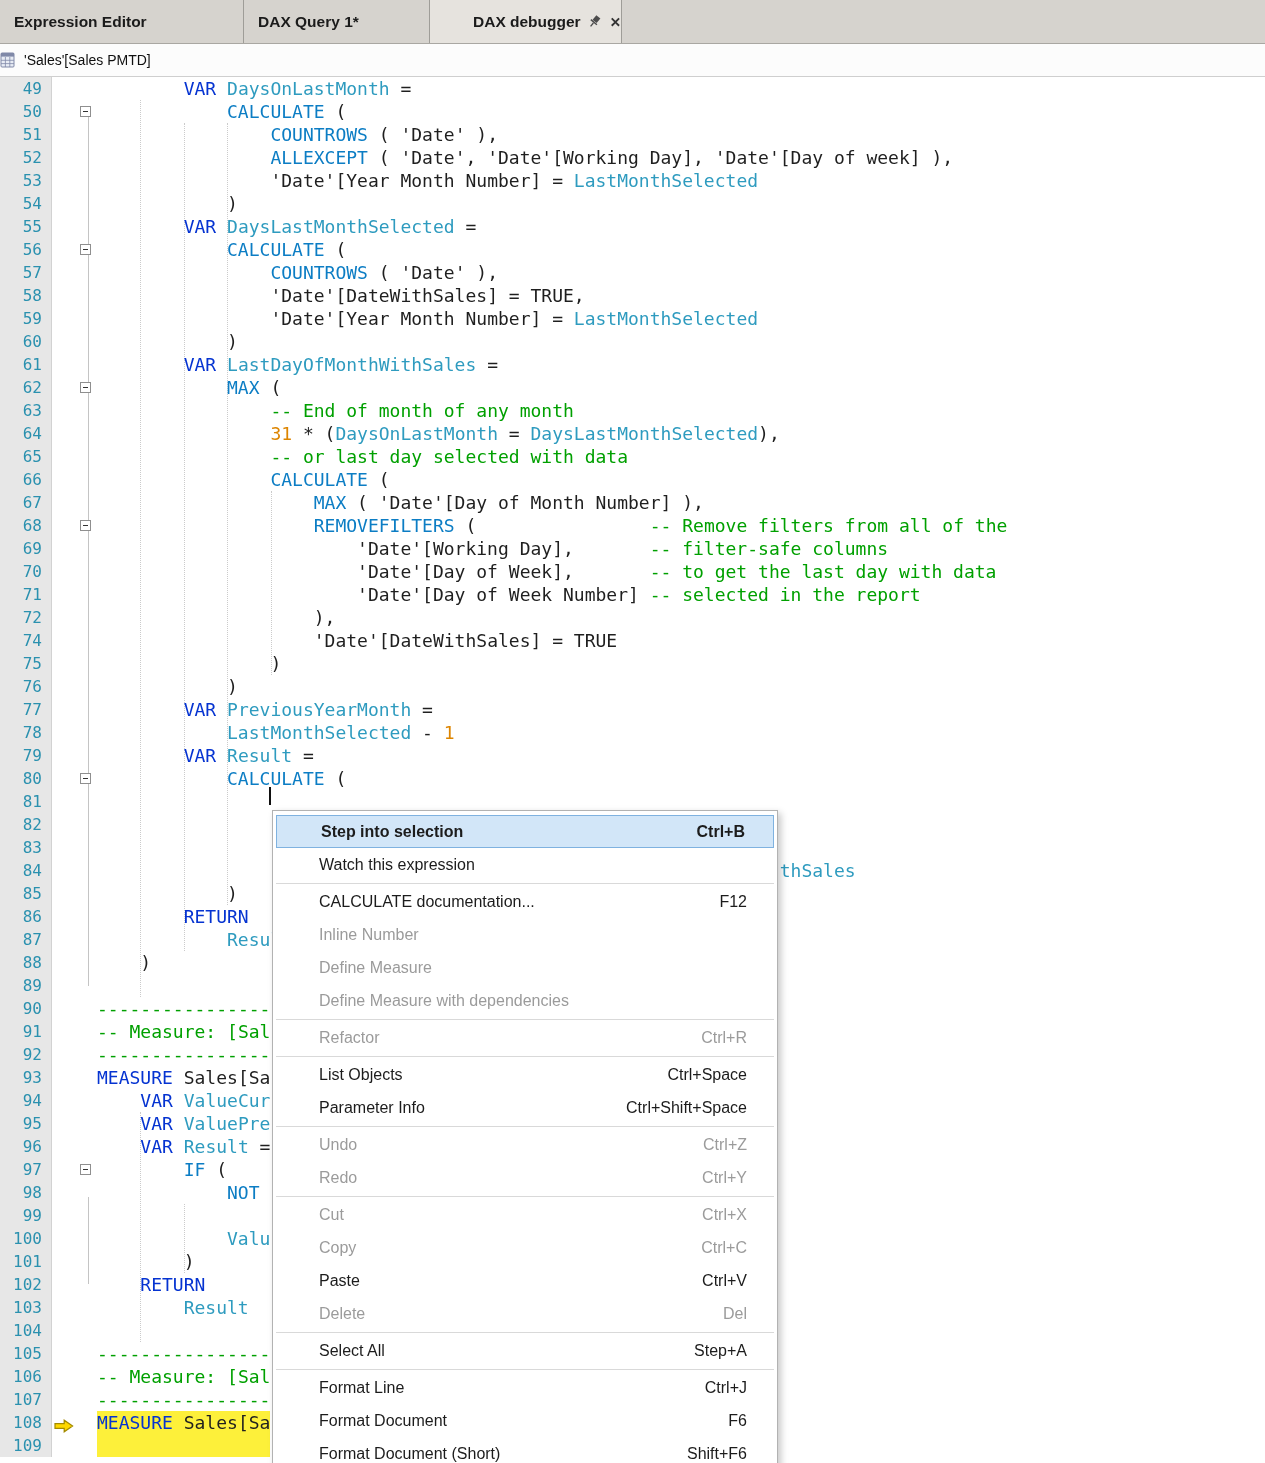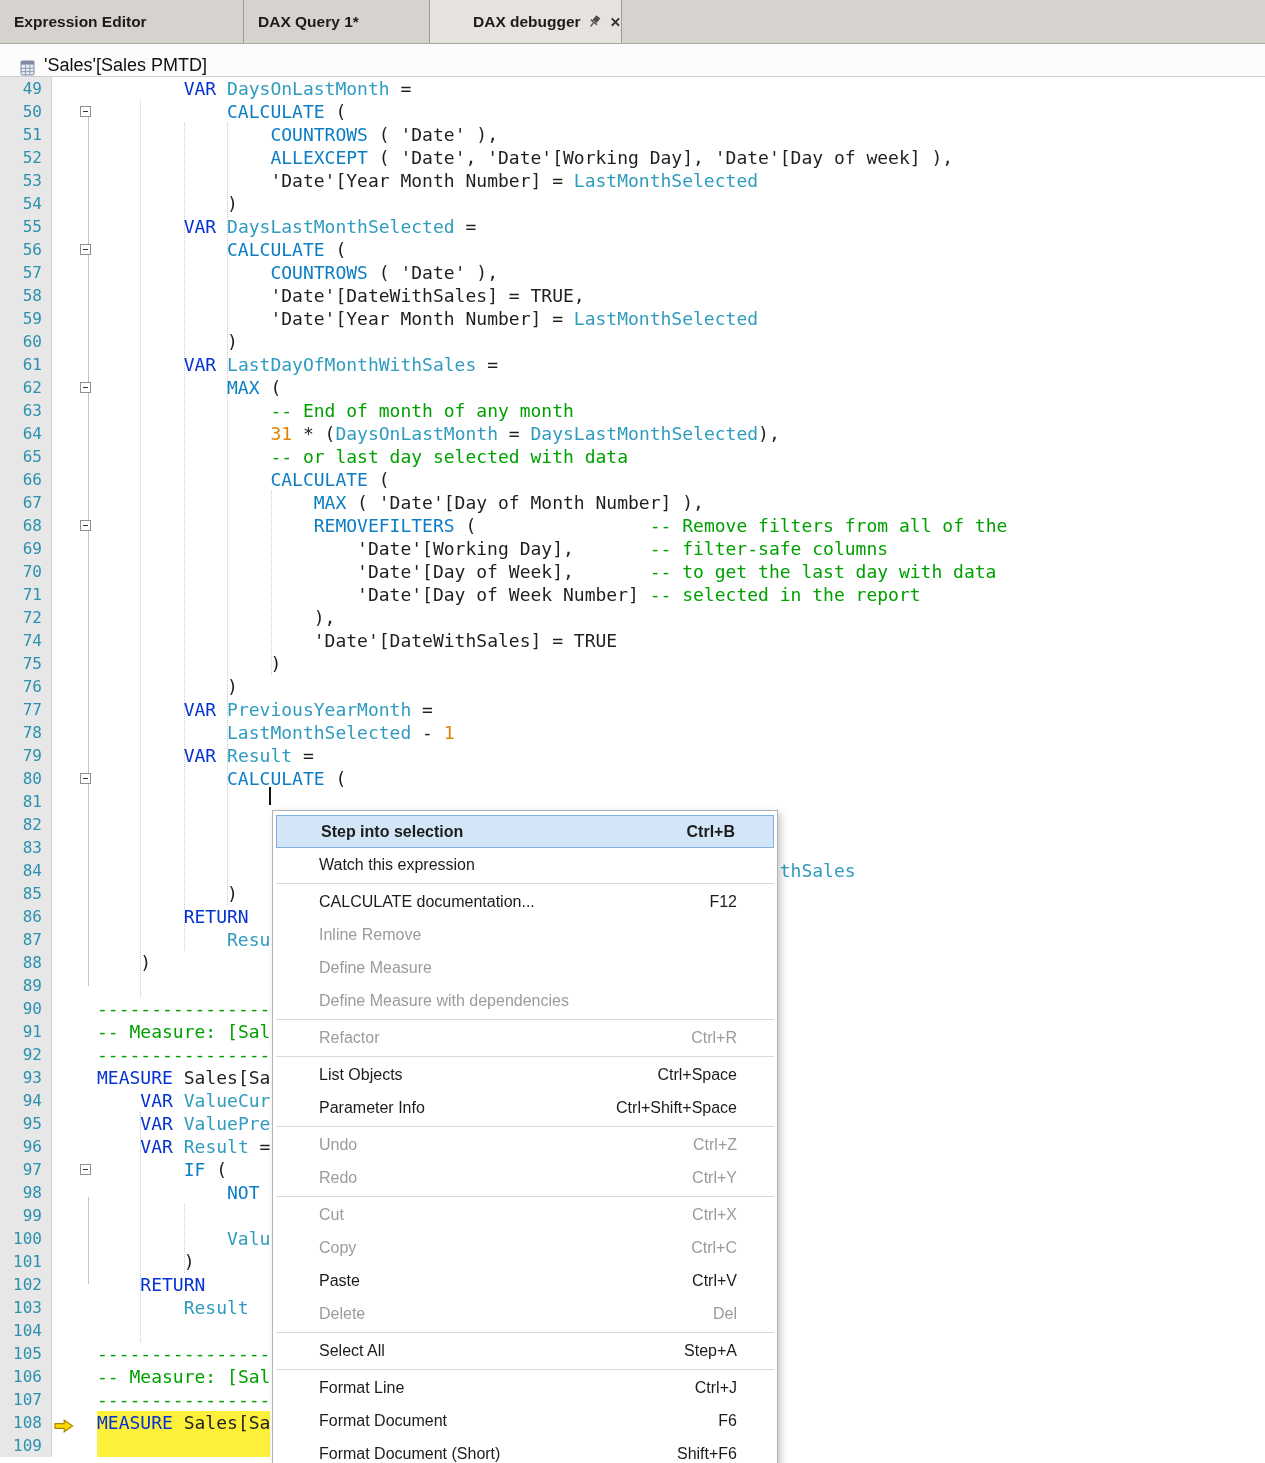--- a/index.html
+++ b/index.html
@@ -13,21 +13,21 @@
   .tab:nth-child(1){ width:244px; }
   .tab:nth-child(2){ width:186px; }
   .tab:nth-child(3){ width:192px; }
   .tab.active { background:#e6e3de;padding-left:43px; }
   .tab-label { flex:1; white-space:nowrap; }
   .tab-ico { display:flex; align-items:center; margin-left:6px; cursor:pointer; }
   .tab-close { margin-left:8px; font-size:13.5px; color:#333; cursor:pointer; }
 
   
   #breadcrumb { height:33px; background:#fcfcfc; border-bottom:1px solid #cfcfcf;
-                display:flex; align-items:flex-end; padding-left:20px; font-size:18px; color:#101010; }
+                display:flex; align-items:center; font-size:14px; color:#101010; }
   .bc-ico { display:flex; align-items:center; margin-right:9px; }
 
   
   #editor { position:relative; height:1386px; overflow:hidden; background:#fff;
             font-family:"DejaVu Sans Mono", monospace; font-size:18px; line-height:23px; }
   .guide { position:absolute; width:0; border-left:1px dotted #cbcbcb; }
   .guide.solid { border-left:1px solid #c4c4c4; }
   #lines { position:relative; }
   .row { display:flex; height:23px; }
   .ln { flex:none; width:52px; background:#e7e7e7; border-right:1px solid #d2d2d2;
@@ -46,21 +46,21 @@
   .t-var { color:var(--var); }
   .t-cmt { color:var(--cmt); }
   .t-num { color:var(--num); }
   .caret { display:inline-block; width:0; position:relative; }
   .caret::after { content:""; position:absolute; left:-1px; top:2px; width:1.6px; height:18px; background:#111; }
 
   
   #ctxmenu { position:absolute; left:272px; top:810px; width:506px; background:#fff;
              border:1px solid #b2b2b2; box-shadow:3px 3px 7px rgba(0,0,0,.22);
              padding:4px 2px; z-index:10; }
-  .mi { height:33px; display:flex; align-items:center; padding:0 38px 0 44px;
+  .mi { height:33px; display:flex; align-items:center; padding:0 28px 0 44px;
         font-size:16px; color:#1c1c1c; cursor:default; }
   .mi .lab { flex:1; white-space:nowrap; }
   .mi .sc { margin-left:20px; white-space:nowrap; }
   .mi.disabled { color:#9b9b9b; }
   .mi.hilite { background:var(--mh); border:1px solid var(--mhb); font-weight:bold; margin:0 1px; }
   .msep { height:1px; background:#d9d9d9; margin:1.5px 1px; }
 </style>
 </head>
 <body>
 
@@ -435,21 +435,21 @@
     </div>
     <div class="mi">
       <span class="lab">Watch this expression</span>
     </div>
     <div class="msep"></div>
     <div class="mi">
       <span class="lab">CALCULATE documentation...</span>
       <span class="sc">F12</span>
     </div>
     <div class="mi disabled">
-      <span class="lab">Inline Remove</span>
+      <span class="lab">Inline Number</span>
     </div>
     <div class="mi disabled">
       <span class="lab">Define Measure</span>
     </div>
     <div class="mi disabled">
       <span class="lab">Define Measure with dependencies</span>
     </div>
     <div class="msep"></div>
     <div class="mi disabled">
       <span class="lab">Refactor</span>

